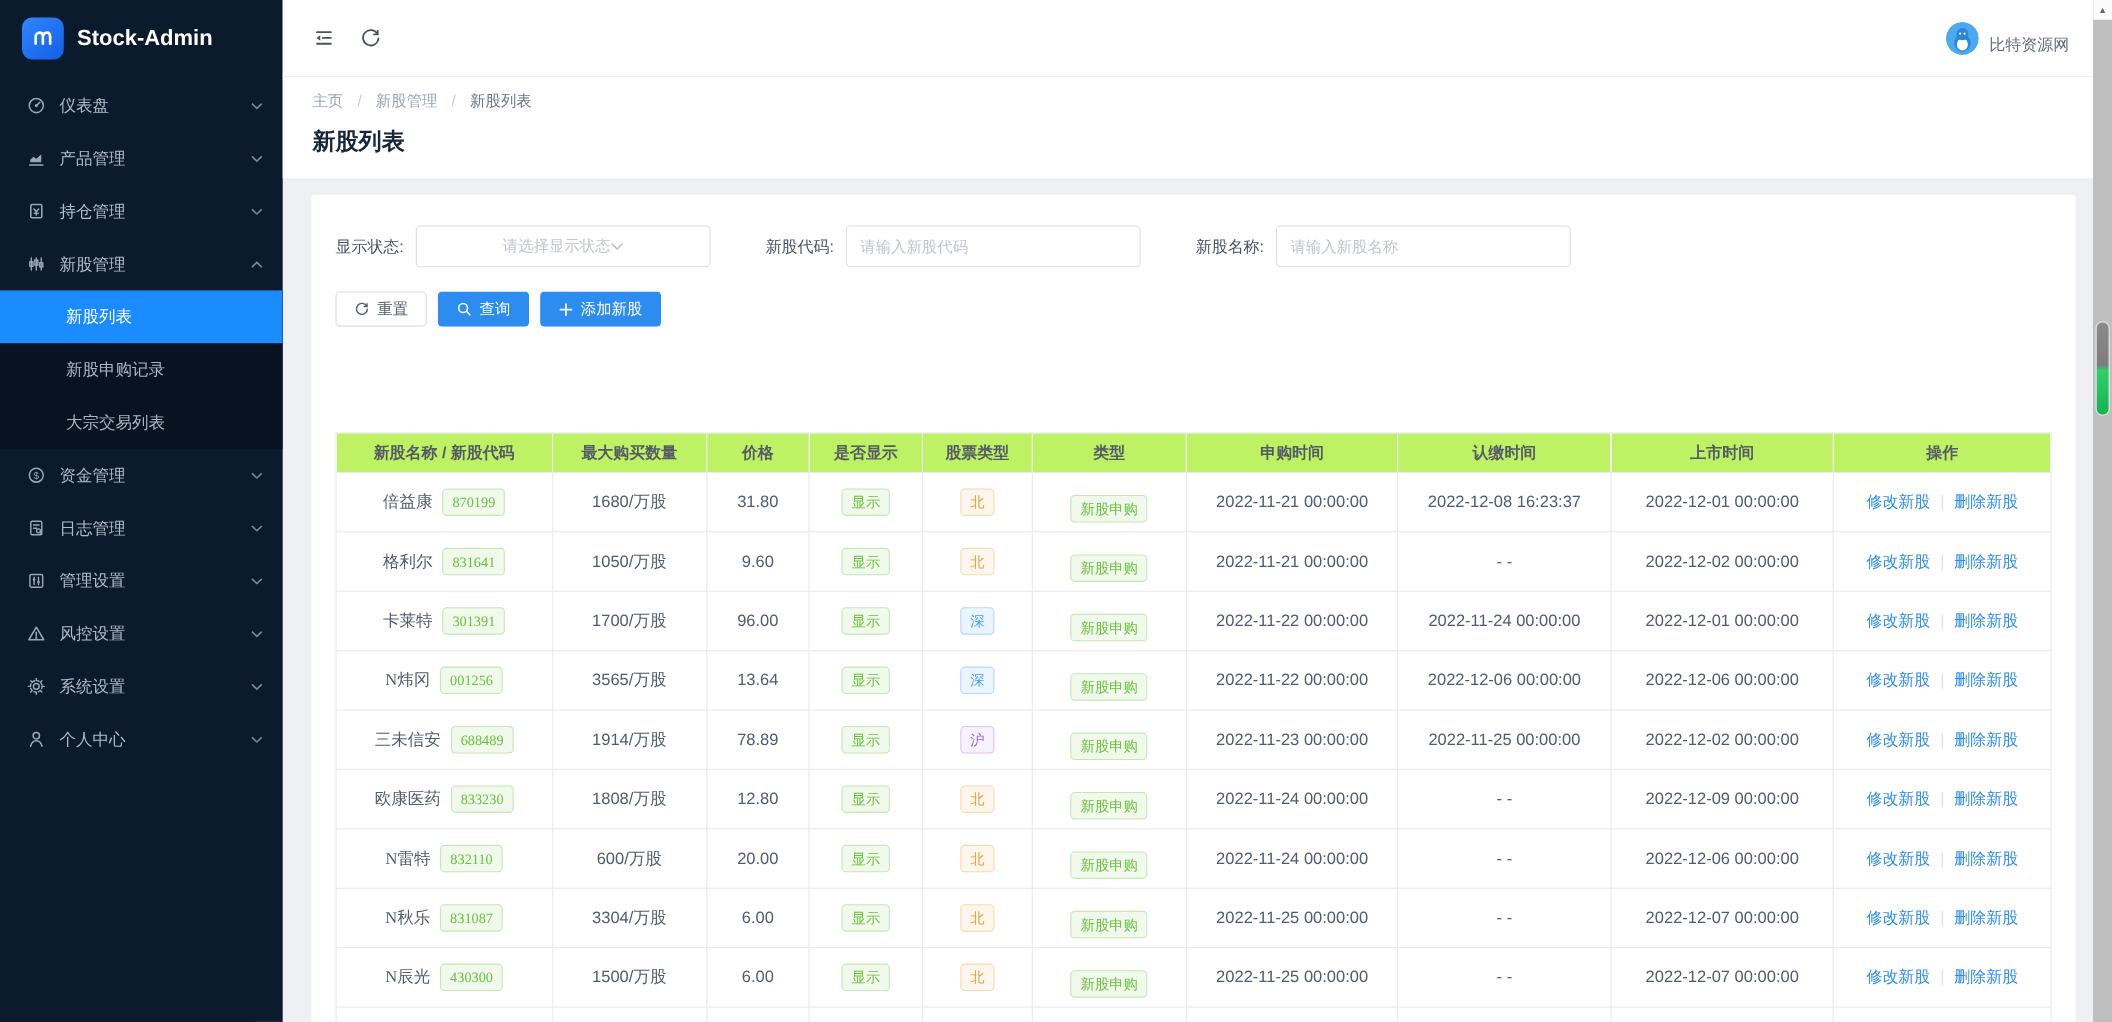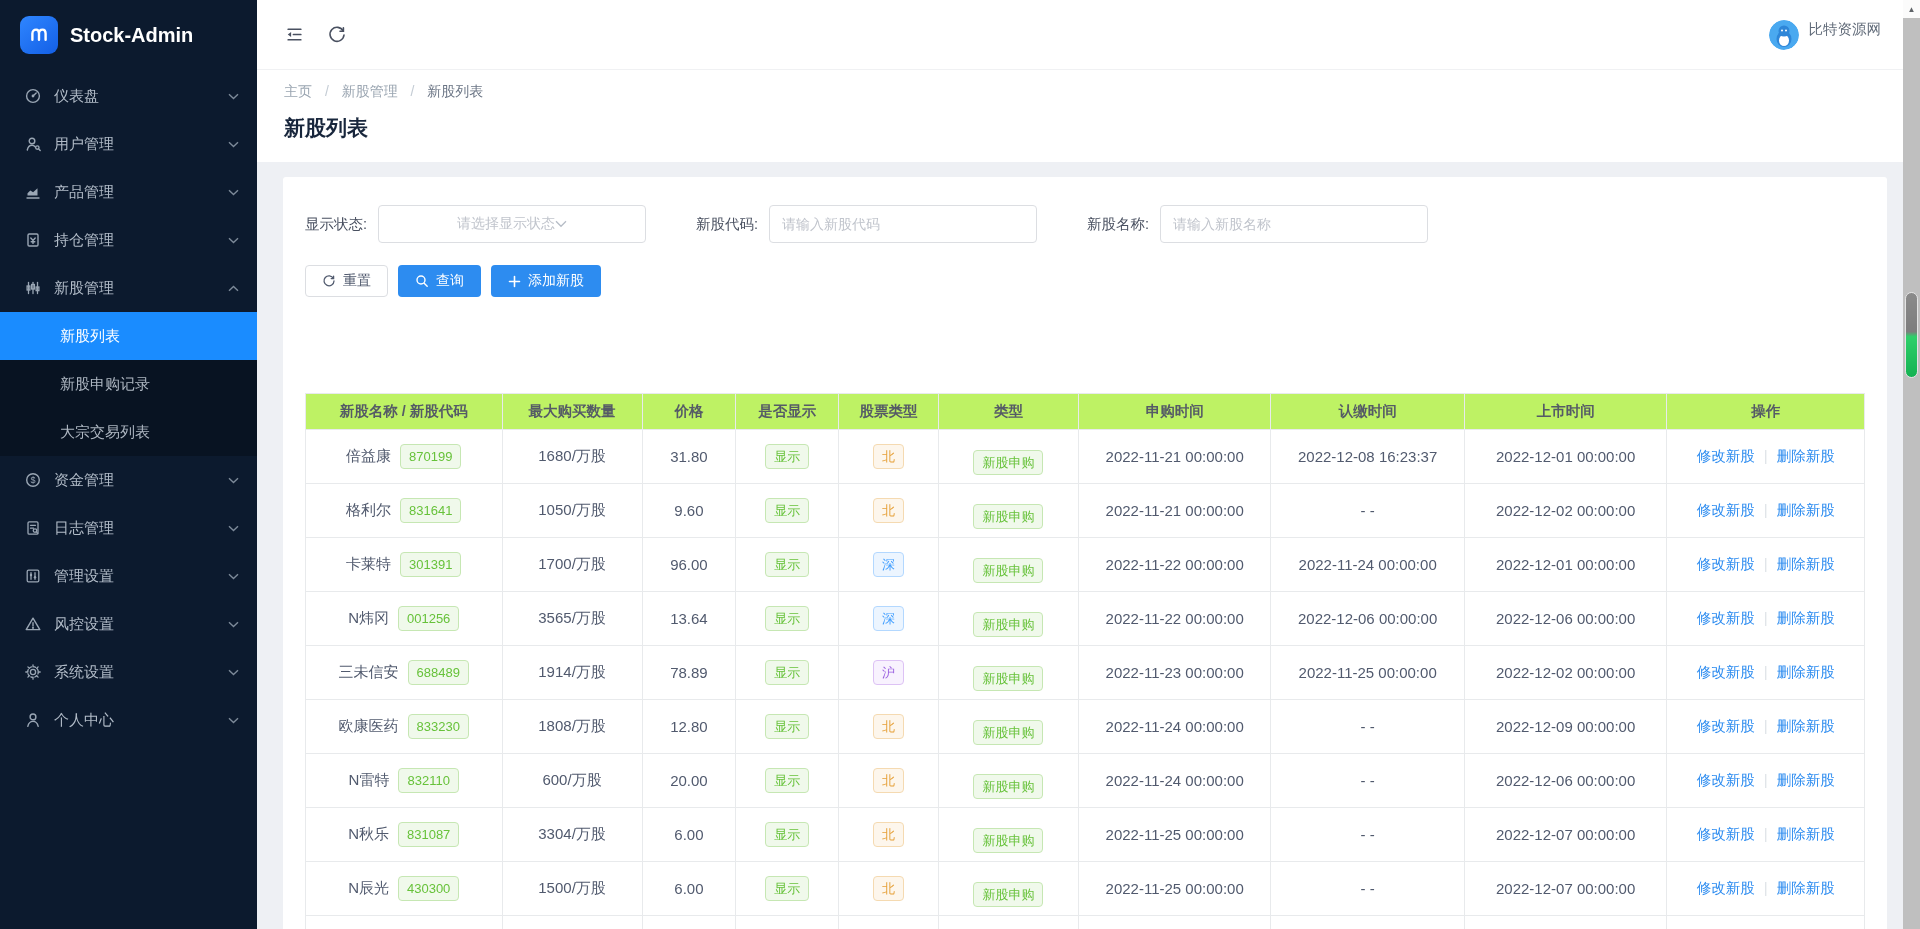--- a/index.html
+++ b/index.html
@@ -22,21 +22,21 @@
   .submenu { background:#081322; }
   .submenu-item { height:48px; display:flex; align-items:center; padding-left:60px; color:#aeb7c2;
                   font-size:15px; cursor:pointer; }
   .submenu-item.active { background:#1a8cff; color:#ffffff; }
 
   
   .main { flex:1; min-width:0; display:flex; flex-direction:column; margin-right:17px; }
   .topbar { height:70px; background:#ffffff; display:flex; align-items:center; padding:0 22px 0 27px;
             border-bottom:1px solid #f0f1f3; flex-shrink:0; }
   .icon-btn { color:#495060; margin-right:22px; cursor:pointer; display:flex; }
-  .topbar-right { margin-left:auto; display:flex; align-items:flex-start; gap:10px; }
+  .topbar-right { margin-left:auto; display:flex; align-items:flex-end; gap:10px; }
   .user-name { color:#606a78; font-size:14.5px; }
   .avatar { width:30px; height:30px; border-radius:50%; overflow:hidden; display:flex; cursor:pointer; }
 
   .page-head { background:#ffffff; padding:13px 0 20px 27px; flex-shrink:0; }
   .breadcrumb { font-size:14px; color:#9aa5b1; }
   .breadcrumb .crumb { cursor:pointer; }
   .breadcrumb .sep { margin:0 9px; color:#c4ccd4; }
   .breadcrumb .current { color:#6b7585; cursor:default; }
   .page-title { margin-top:13px; font-size:21px; font-weight:bold; color:#18263c; }
 
@@ -62,21 +62,21 @@
          padding:0 16px; cursor:pointer; border:1px solid transparent; font-family:inherit; }
   .btn-default { background:#fff; border-color:#dcdee2; color:#515a6e;justify-content:space-between; }
   .btn-primary { background:#2d8cf0; color:#ffffff; }
 
   
   .table-wrap { margin-top:96px; }
   table { width:100%; border-collapse:collapse; table-layout:fixed; }
   th, td { border:1px solid #e8eaec; text-align:center; vertical-align:middle; overflow:hidden; }
   th { height:36px; background:#bef264; font-size:14.5px; font-weight:bold; color:#555b66; }
   td { height:54px; font-size:15px; color:#515a6e; }
-  .name-cell-inner { display:inline-flex; align-items:center; gap:9px; }
+  .name-cell-inner { display:inline-flex; align-items:center; gap:9px;font-family:Liberation Serif, serif; }
 
   .tag { display:inline-block; padding:3px 8px; font-size:13px; line-height:1.35; border-radius:4px;
          border:1px solid transparent; }
   .tag-green   { color:#67c23a; background:#f0f9eb; border-color:#c6e7b3; }
   .code-tag    { min-width:46px; }
   .show-tag    { min-width:28px; }
   .category-tag{ min-width:56px;margin-top:12px; }
   .market-tag  { min-width:15px; color:#e6a23c; background:#fdf6ec; border-color:#f5dab1; }
   .market-tag[data-market="深"] { color:#409eff; background:#ecf5ff; border-color:#b3d8ff; }
   .market-tag[data-market="沪"] { color:#9a60e0; background:#f8f2fe; border-color:#ddc2f5; }
@@ -116,36 +116,20 @@
           </svg>
       </span>
       <span class="mi-label">仪表盘</span>
       <span class="chev">
           <svg width="11" height="7" viewBox="0 0 11 7" fill="none" stroke="currentColor" stroke-width="1.4">
             <path d="M1 1.2l4.5 4.3L10 1.2"></path>
           </svg>
         </span>
     </div>
 
-    <div class="menu-item">
-      <span class="mi-icon">
-        <svg viewBox="0 0 18 18" fill="none" stroke="currentColor" stroke-width="1.4" stroke-linecap="round">
-            <circle cx="8" cy="6" r="2.8"></circle>
-            <path d="M3.3 15c.7-3.2 2.6-4.7 4.7-4.7 1.2 0 2.3.5 3.1 1.4"></path>
-            <circle cx="13.3" cy="12.6" r="1.7"></circle>
-            <path d="M14.5 13.8l1.7 1.7"></path>
-          </svg>
-      </span>
-      <span class="mi-label">用户管理</span>
-      <span class="chev">
-          <svg width="11" height="7" viewBox="0 0 11 7" fill="none" stroke="currentColor" stroke-width="1.4">
-            <path d="M1 1.2l4.5 4.3L10 1.2"></path>
-          </svg>
-        </span>
-    </div>
 
     <div class="menu-item">
       <span class="mi-icon">
         <svg viewBox="0 0 18 18" fill="none" stroke="currentColor" stroke-width="1.4" stroke-linecap="round">
             <path d="M3 15h12"></path>
             <path d="M3.5 12.5v-2.3l2.8-2.7 2.8 1.8 4.4-4v7.2z" fill="currentColor" stroke="none"></path>
           </svg>
       </span>
       <span class="mi-label">产品管理</span>
       <span class="chev">

